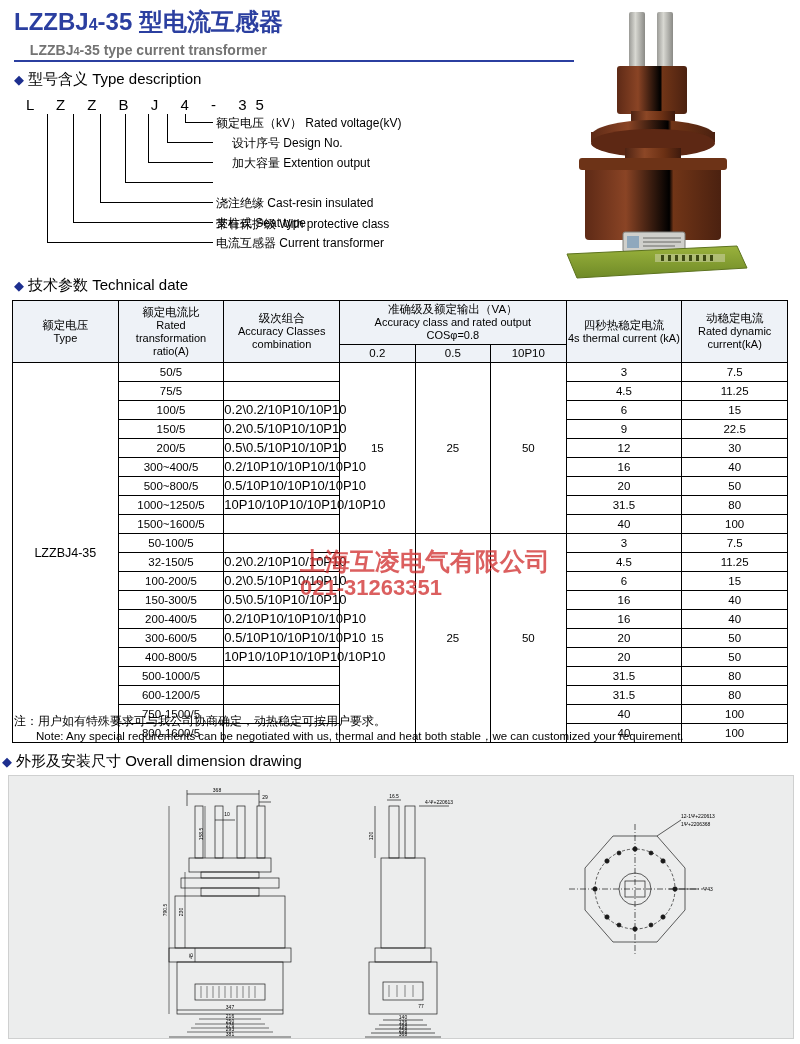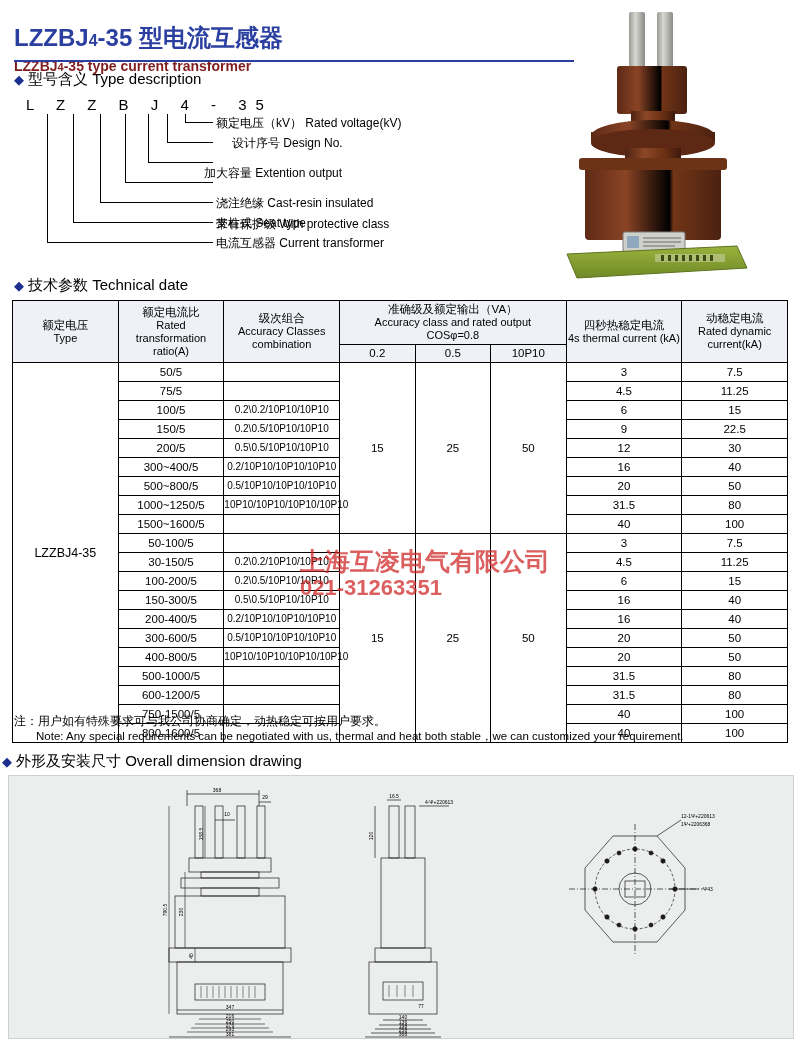--- a/index.html
+++ b/index.html
@@ -7,24 +7,24 @@
     width:800px;height:1044px;
     background:#ffffff;
     font-family:"Liberation Sans","DejaVu Sans",sans-serif;
     color:#000;
     position:relative;
     overflow:hidden;
   }
   .page{position:relative;width:800px;height:1044px;}
 
   
-  .header{position:absolute;left:14px;top:24px;}
+  .header{position:absolute;left:14px;top:8px;text-align:center;}
   .title-cn{font-size:24px;font-weight:bold;color:#2b3fa0;letter-spacing:0px;line-height:28px;}
   .title-cn .sub{font-size:16px;}
-  .title-en{font-size:14px;font-weight:bold;color:#7f1d1d;margin-top:3px;}
+  .title-en{font-size:14px;font-weight:bold;color:#737373;margin-top:3px;}
   .title-en .sub{font-size:11px;}
   .rule{position:absolute;left:14px;top:60px;width:560px;height:2px;background:#2b3fa0;}
 
   
   .sec{position:absolute;font-size:15px;font-weight:normal;color:#000;}
   .sec .dia{color:#1d2f8f;font-size:13px;margin-right:4px;}
 
   
   .typedesc{position:absolute;left:20px;top:96px;width:470px;height:165px;}
   .code-row{position:absolute;left:6px;top:0px;font-size:15px;letter-spacing:9px;font-family:"Liberation Sans",sans-serif;}
@@ -36,21 +36,21 @@
   .photo{position:absolute;left:505px;top:6px;width:285px;height:278px;}
 
   
   .tablewrap{position:absolute;left:12px;top:300px;width:776px;}
   table.spec{border-collapse:collapse;width:776px;font-size:11.5px;table-layout:fixed;}
   table.spec th,table.spec td{border:1px solid #000;text-align:center;vertical-align:middle;padding:0;}
   table.spec th{background:#eef2f7;font-weight:normal;line-height:13px;padding:2px 1px;}
   table.spec td{height:18px;line-height:14px;}
   .hdr-cn{display:block;font-size:11.5px;}
   .hdr-en{display:block;font-size:11px;}
-  .acc-cell{font-size:10px;white-space:nowrap;}
+  .acc-cell{font-size:13px;white-space:nowrap;}
   .typecell{font-size:12.5px;}
 
   
   .watermark{position:absolute;left:300px;top:545px;color:#d02a2a;font-size:25px;font-weight:bold;opacity:.75;pointer-events:none;}
   .watermark2{position:absolute;left:300px;top:575px;color:#d02a2a;font-size:22px;font-weight:bold;opacity:.75;pointer-events:none;}
 
   
   .note{position:absolute;left:14px;top:714px;font-size:12px;line-height:15px;}
   .note .l2{font-size:11.5px;padding-left:22px;}
 
@@ -92,21 +92,21 @@
     <div class="hline" style="left:80px;top:106px;width:113px;"></div>
 
     <div class="vline" style="left:53px;top:18px;height:108px;"></div>
     <div class="hline" style="left:53px;top:126px;width:140px;"></div>
 
     <div class="vline" style="left:27px;top:18px;height:128px;"></div>
     <div class="hline" style="left:27px;top:146px;width:166px;"></div>
 
     <div class="lbl" style="left:196px;top:19px;">额定电压（kV） Rated voltage(kV)</div>
     <div class="lbl" style="left:196px;top:39px;margin-left:16px;">设计序号  Design No.</div>
-    <div class="lbl" style="left:184px;top:59px;margin-top:10px;">加大容量  Extention output</div>
+    <div class="lbl" style="left:212px;top:59px;">加大容量  Extention output</div>
     <div class="lbl" style="left:196px;top:79px;margin-top:41px;">带有保护级  With protective class</div>
     <div class="lbl" style="left:196px;top:99px;">浇注绝缘  Cast-resin insulated</div>
     <div class="lbl" style="left:196px;top:119px;">支柱式  Seat type</div>
     <div class="lbl" style="left:196px;top:139px;">电流互感器  Current transformer</div>
   </div>
 
   <div class="photo">
     <svg width="285" height="278" viewBox="0 0 285 278">
       <defs>
         <linearGradient id="brn" x1="0" y1="0" x2="1" y2="0">
@@ -285,21 +285,21 @@
         <tr>
           <td>50-100/5</td>
           <td class="acc-cell"></td>
           <td rowspan="11">15</td>
           <td rowspan="11">25</td>
           <td rowspan="11">50</td>
           <td>3</td>
           <td>7.5</td>
         </tr>
         <tr>
-          <td>30-150/5</td>
+          <td>32-150/5</td>
           <td class="acc-cell">0.2\0.2/10P10/10P10</td>
           <td>4.5</td>
           <td>11.25</td>
         </tr>
         <tr>
           <td>100-200/5</td>
           <td class="acc-cell">0.2\0.5/10P10/10P10</td>
           <td>6</td>
           <td>15</td>
         </tr>

